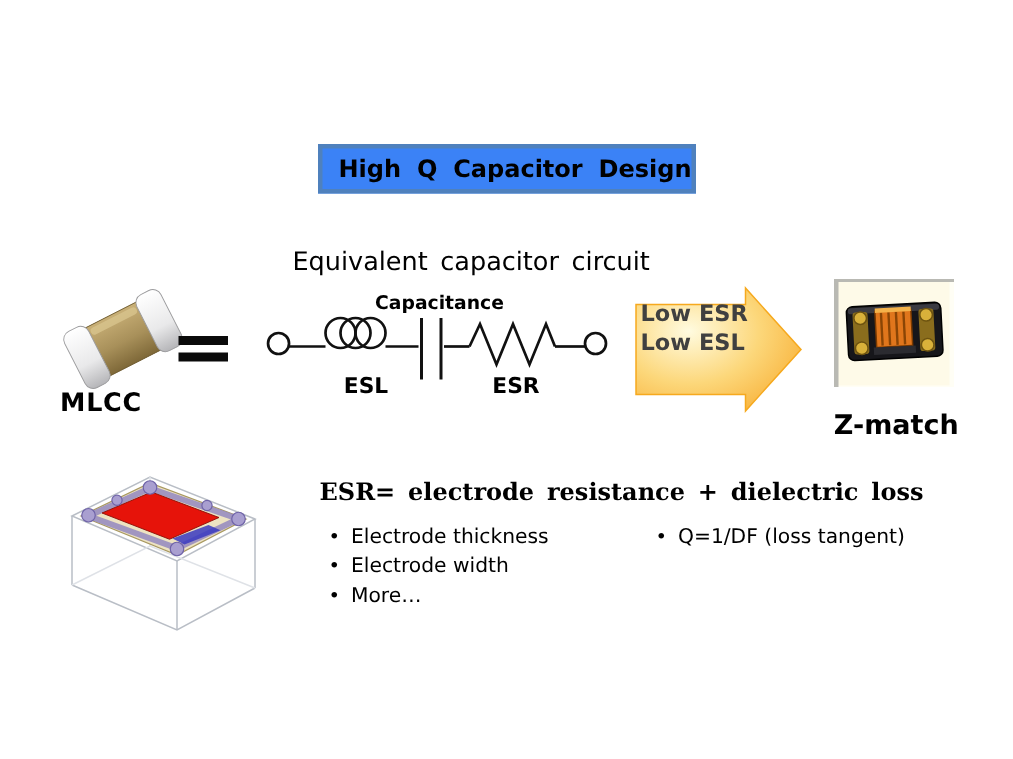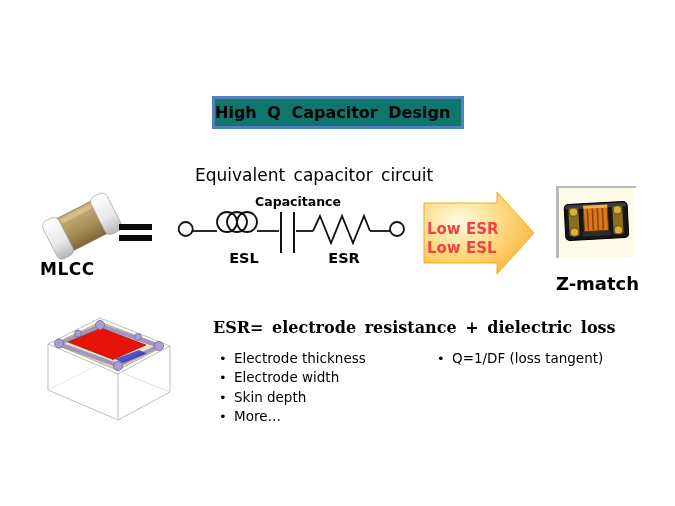--- a/index.html
+++ b/index.html
@@ -8,37 +8,37 @@
     font-family:"DejaVu Sans","Liberation Sans",sans-serif;color:#000;
     overflow:hidden;
   }
   .abs{position:absolute;}
   
   .title{top:10px;left:0;width:675px;text-align:center;font-size:19px;font-weight:bold;letter-spacing:.2px;}
   .subtitle{top:32px;left:0;width:675px;text-align:center;font-size:17px;}
   
   .banner{
     left:212px;top:96px;width:246px;height:27px;
-    border:3px solid #4F81BD;background:#0f766e;
-    display:flex;align-items:center;justify-content:flex-start;
+    border:3px solid #4F81BD;background:#3b82f6;
+    display:flex;align-items:center;justify-content:flex-end;
     font-size:16px;font-weight:bold;word-spacing:5px;
   }
   .circuit-heading{left:195px;top:165px;font-size:17px;word-spacing:3px;}
   
   .mlcc-label{left:40px;top:259px;width:96px;text-align:left;font-size:17px;font-weight:bold;letter-spacing:.5px;}
   .zmatch-label{left:550px;top:257px;width:95px;text-align:center;font-size:18px;font-weight:bold;margin-top:16px;}
-  .cap-label{left:245px;top:194px;width:96px;text-align:right;font-size:12.5px;font-weight:bold;}
+  .cap-label{left:245px;top:194px;width:96px;text-align:center;font-size:12.5px;font-weight:bold;}
   .esl-label{left:222px;top:250px;width:44px;text-align:center;font-size:14.5px;font-weight:bold;}
   .esr-label{left:322px;top:250px;width:44px;text-align:center;font-size:14.5px;font-weight:bold;}
   
   .equals{left:119px;top:224px;width:33px;height:17px;}
   .equals .bar{position:absolute;left:0;width:33px;height:6px;background:#0a0a0a;}
   .equals .bar.b2{top:11px;}
   
-  .arrow-text{left:427px;top:220px;font-size:15px;line-height:18.5px;font-weight:bold;color:#ef4444;}
+  .arrow-text{left:427px;top:200px;font-size:15px;line-height:18.5px;font-weight:bold;color:#404040;}
   
   .zmatch-photo{left:556px;top:186px;width:80px;height:72px;background:#FEFAE8;
     box-shadow:3px 2px 0 0 #b9b9b3 inset, -3px -1px 0 0 #fffef5 inset;}
   
   .esr-heading{left:213px;top:318px;font-family:"DejaVu Serif","Liberation Serif",serif;
     font-size:16px;font-weight:bold;word-spacing:3px;}
   ul.bullets{margin:0;padding:0;list-style:none;font-size:13.5px;}
   ul.bullets li{position:relative;padding-left:15px;height:19.3px;line-height:19.3px;white-space:nowrap;}
   ul.bullets li::before{content:"•";position:absolute;left:0;top:0;font-size:13px;}
   .bullets-left{left:219px;top:349px;}
@@ -170,21 +170,20 @@
       <circle cx="40" cy="25.5" r="3.4"></circle>
         <circle cx="100" cy="29" r="3.4"></circle>
     </g>
   </svg>
 
   <div class="abs esr-heading">ESR= electrode resistance + dielectric loss</div>
 
   <ul class="abs bullets bullets-left">
     <li>Electrode thickness</li>
     <li>Electrode width</li>
-    <li>Skin depth</li>
     <li>More…</li>
   </ul>
 
   <ul class="abs bullets bullets-right">
     <li>Q=1/DF (loss tangent)</li>
   </ul>
 
 </div>
 
 </body></html>

